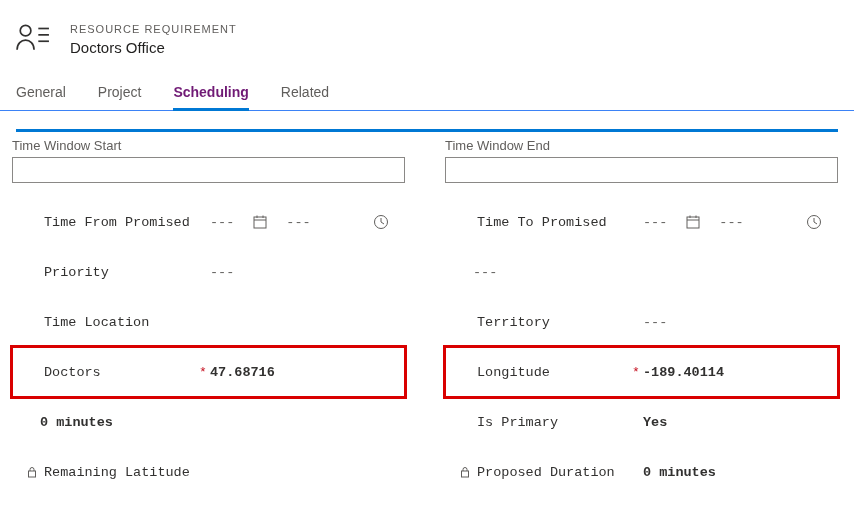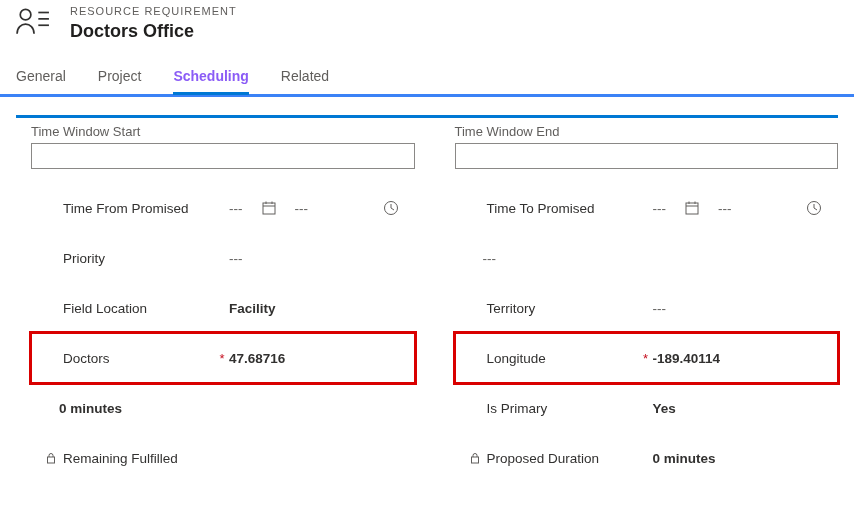--- a/index.html
+++ b/index.html
@@ -7,87 +7,87 @@
     font-family: "Segoe UI", Arial, sans-serif;
     background: #fff;
     color: #323130;
     width: 854px;
     height: 528px;
     overflow: hidden;
   }
   .header {
     display: flex;
     align-items: center;
-    padding: 4px 16px 10px 16px;
+    padding: 20px 16px 10px 16px;
     gap: 20px;
   }
   .header-icon svg { width: 34px; height: 34px; }
   .header-text .eyebrow {
     font-size: 11px;
     letter-spacing: 1px;
     color: #605e5c;
     font-weight: 400;
   }
   .header-text .title {
-    font-size: 18px;
-    font-weight: 700;
+    font-size: 15px;
+    font-weight: 400;
     color: #201f1e;
     margin-top: 4px;
   }
   .tabs {
     display: flex;
     gap: 32px;
     padding: 0 16px;
-    border-bottom: 3px solid #3b82f6;
+    border-bottom: 1px solid #3b82f6;
     margin-top: 8px;
   }
   .tab {
     padding: 8px 0 10px 0;
     font-size: 14px;
     color: #605e5c;
     cursor: pointer;
     position: relative;
   }
   .tab.active {
-    color: #8b5cf6;
+    color: #701a75;
     font-weight: 600;
   }
   .tab.active::after {
     content: "";
     position: absolute;
     left: 0; right: 0; bottom: -1px;
     height: 3px;
     background: #0078d4;
   }
   .accent-bar {
     height: 3px;
     background: #0078d4;
     margin: 18px 16px 0 16px;
   }
   .form {
     display: flex;
     gap: 40px;
-    padding: 6px 16px 0 31px;
+    padding: 6px 16px 0 12px;
     align-items: flex-end;
   }
   .col { flex: 1; }
   .section-label {
     font-size: 13px;
     color: #605e5c;
     margin-bottom: 4px;
   }
   .section-input {
     width: 100%;
     height: 26px;
     border: 1px solid #8a8886;
     background: #fff;
     font-size: 13px;
     padding: 0 6px;
   }
-  .fields { margin-top: 14px; }
+  .fields { margin-top: 14px; font-family: Liberation Mono, monospace; }
   .row {
     display: flex;
     align-items: center;
     min-height: 50px;
     padding: 0 6px 0 14px;
   }
   .row.highlight {
     outline: 3px solid #d90000;
     outline-offset: -1px;
   }
@@ -188,26 +188,23 @@
           </div>
         <span class="req"></span>
         <div class="value-cell">
             <span class="dash">---</span>
           </div>
       </div>
 
       <div class="row">
         <div class="label-cell">
             <span class="lock-slot"></span>
-            <span>Field Location</span>
-          </div>
-        <span class="req"></span>
-        <div class="value-cell bold">
-            <span>Facility</span>
-          </div>
+            <span>Time Location</span>
+          </div>
+        <span class="req"></span>
       </div>
 
       <div class="row highlight">
         <div class="label-cell">
             <span class="lock-slot"></span>
             <span>Doctors</span>
           </div>
         <span class="req">*</span>
         <div class="value-cell bold">
             <span>47.68716</span>
@@ -222,21 +219,21 @@
       </div>
 
       <div class="row">
         <div class="label-cell">
           <span class="lock-slot lock">
             <svg viewBox="0 0 12 12" fill="none" stroke="#605e5c" stroke-width="1">
                 <rect x="2.5" y="5" width="7" height="6"></rect>
                 <path d="M4 5V3.5a2 2 0 014 0V5"></path>
               </svg>
           </span>
-          <span>Remaining Fulfilled</span>
+          <span>Remaining Latitude</span>
         </div>
         <span class="req"></span>
       </div>
     </div>
   </div>
 
   <div class="col">
     <div class="section-label">Time Window End</div>
     <input class="section-input" style="">
 

